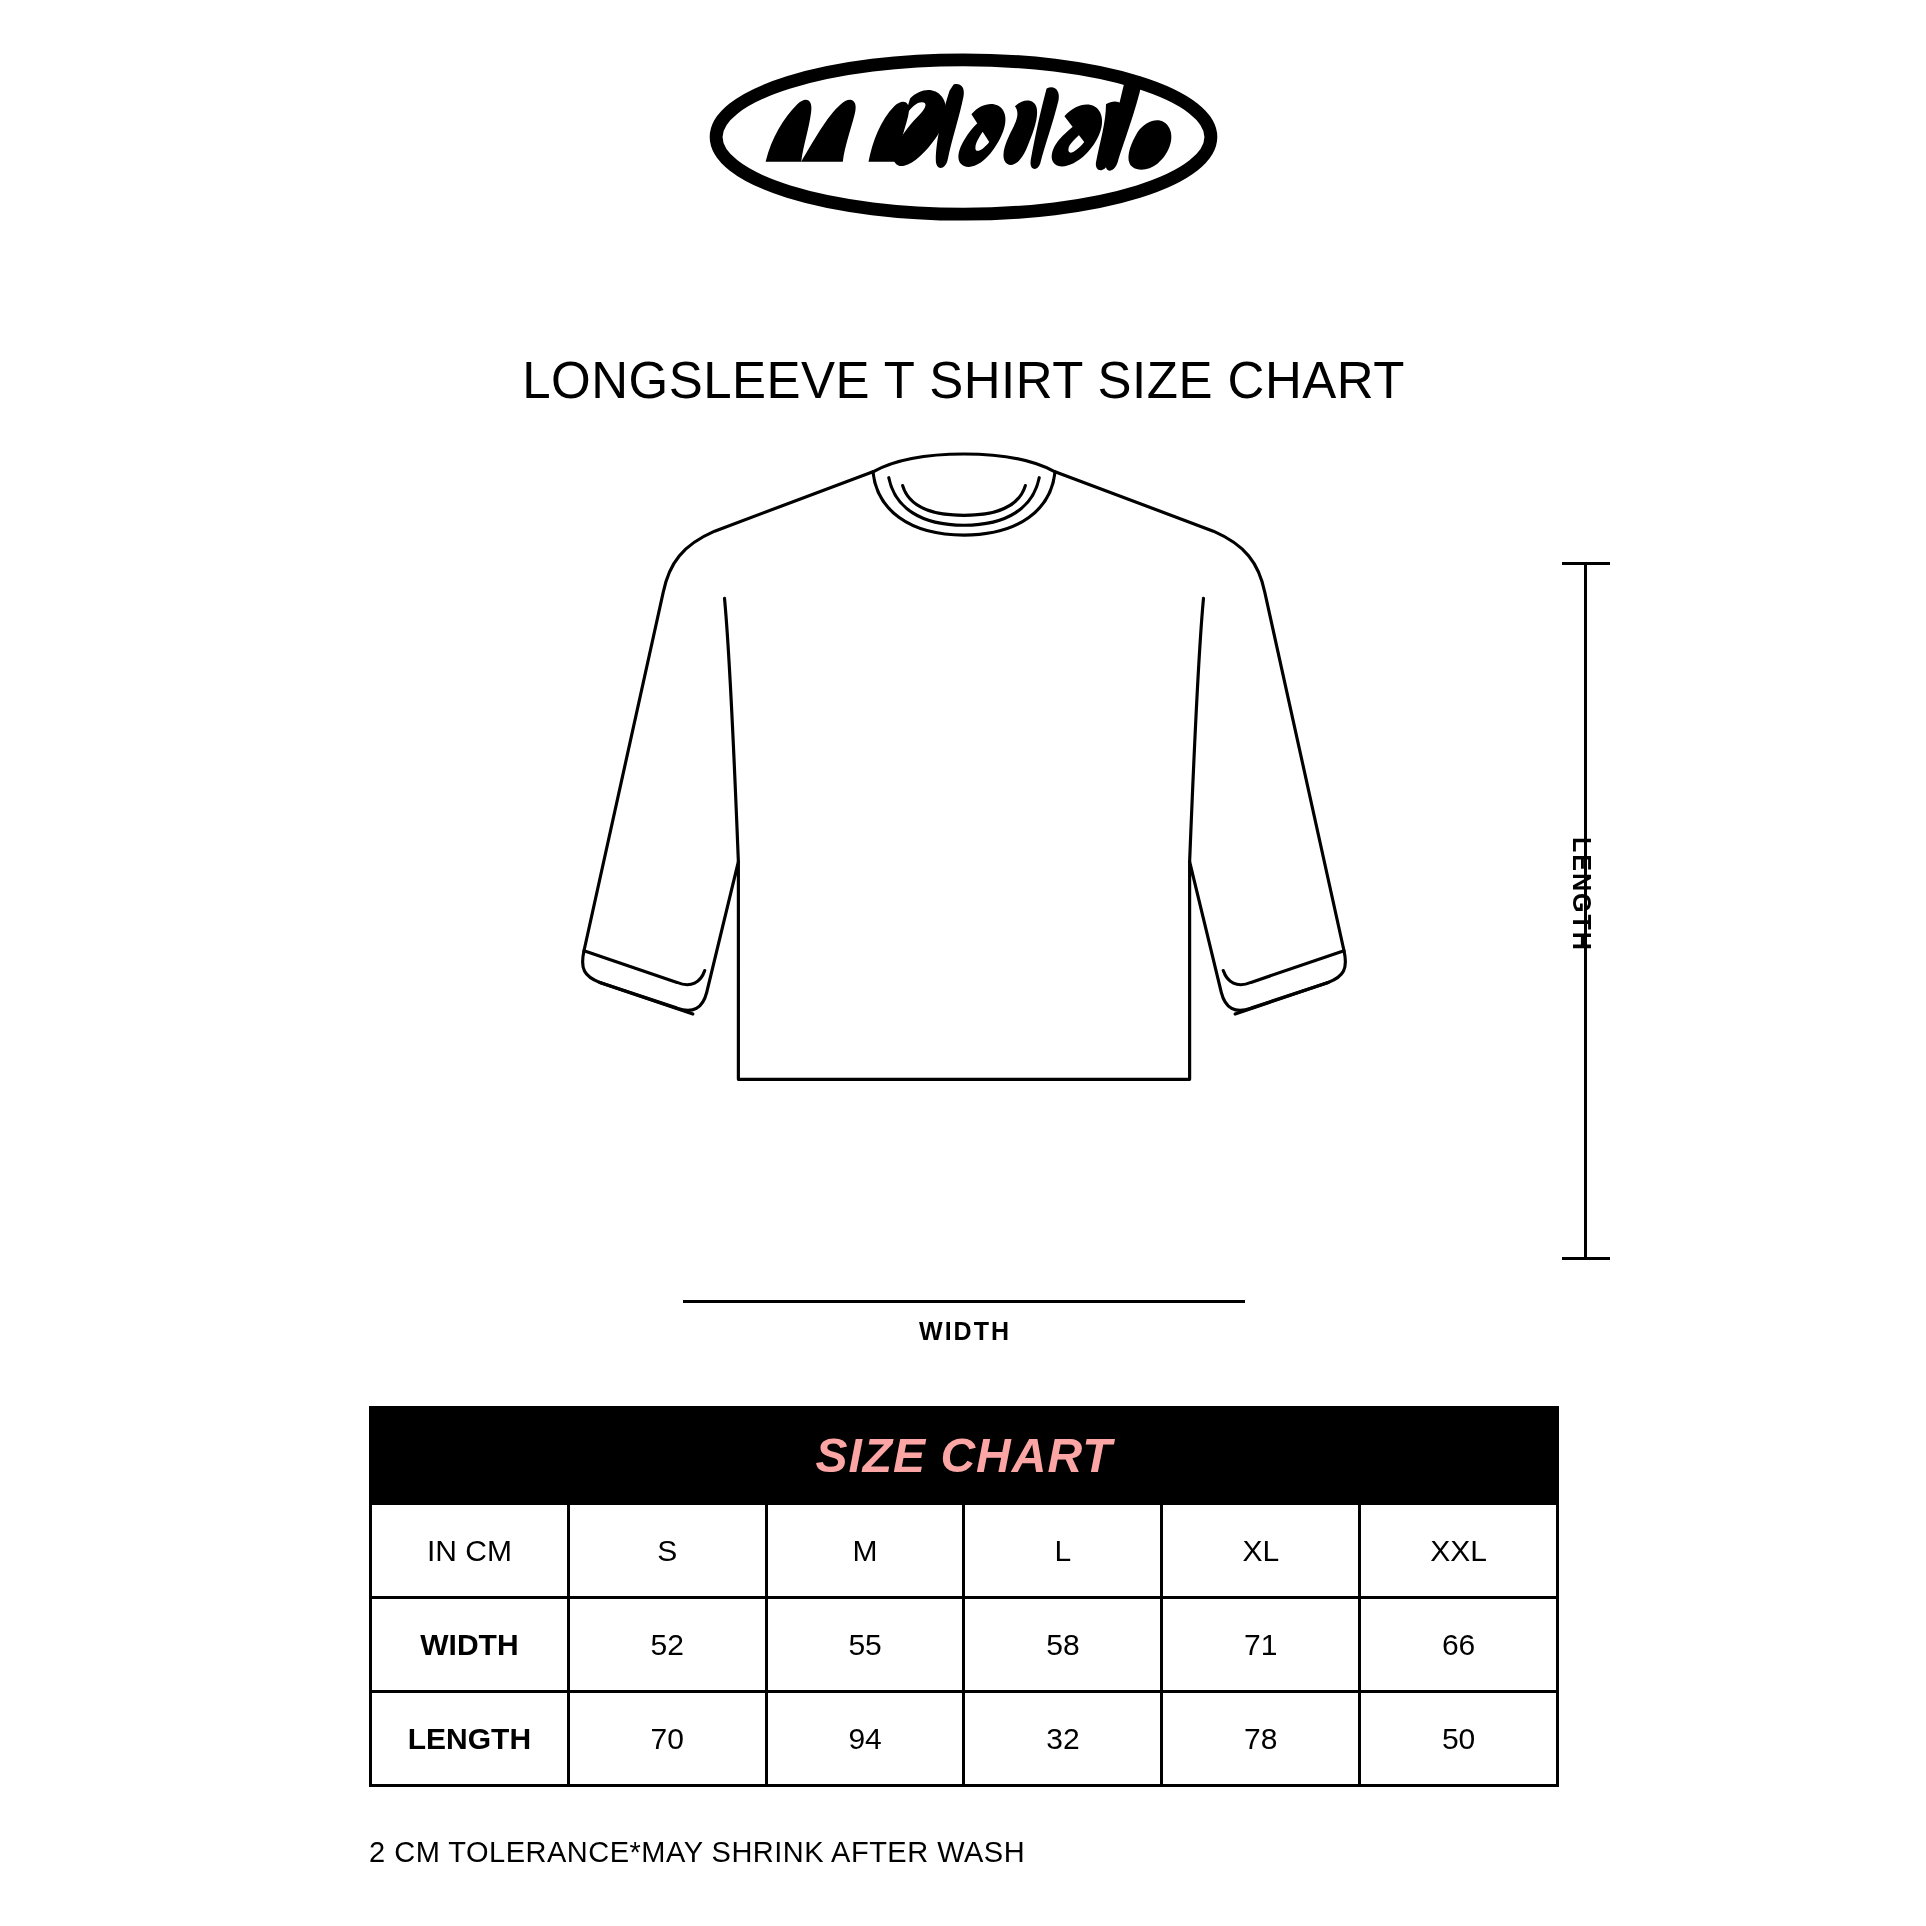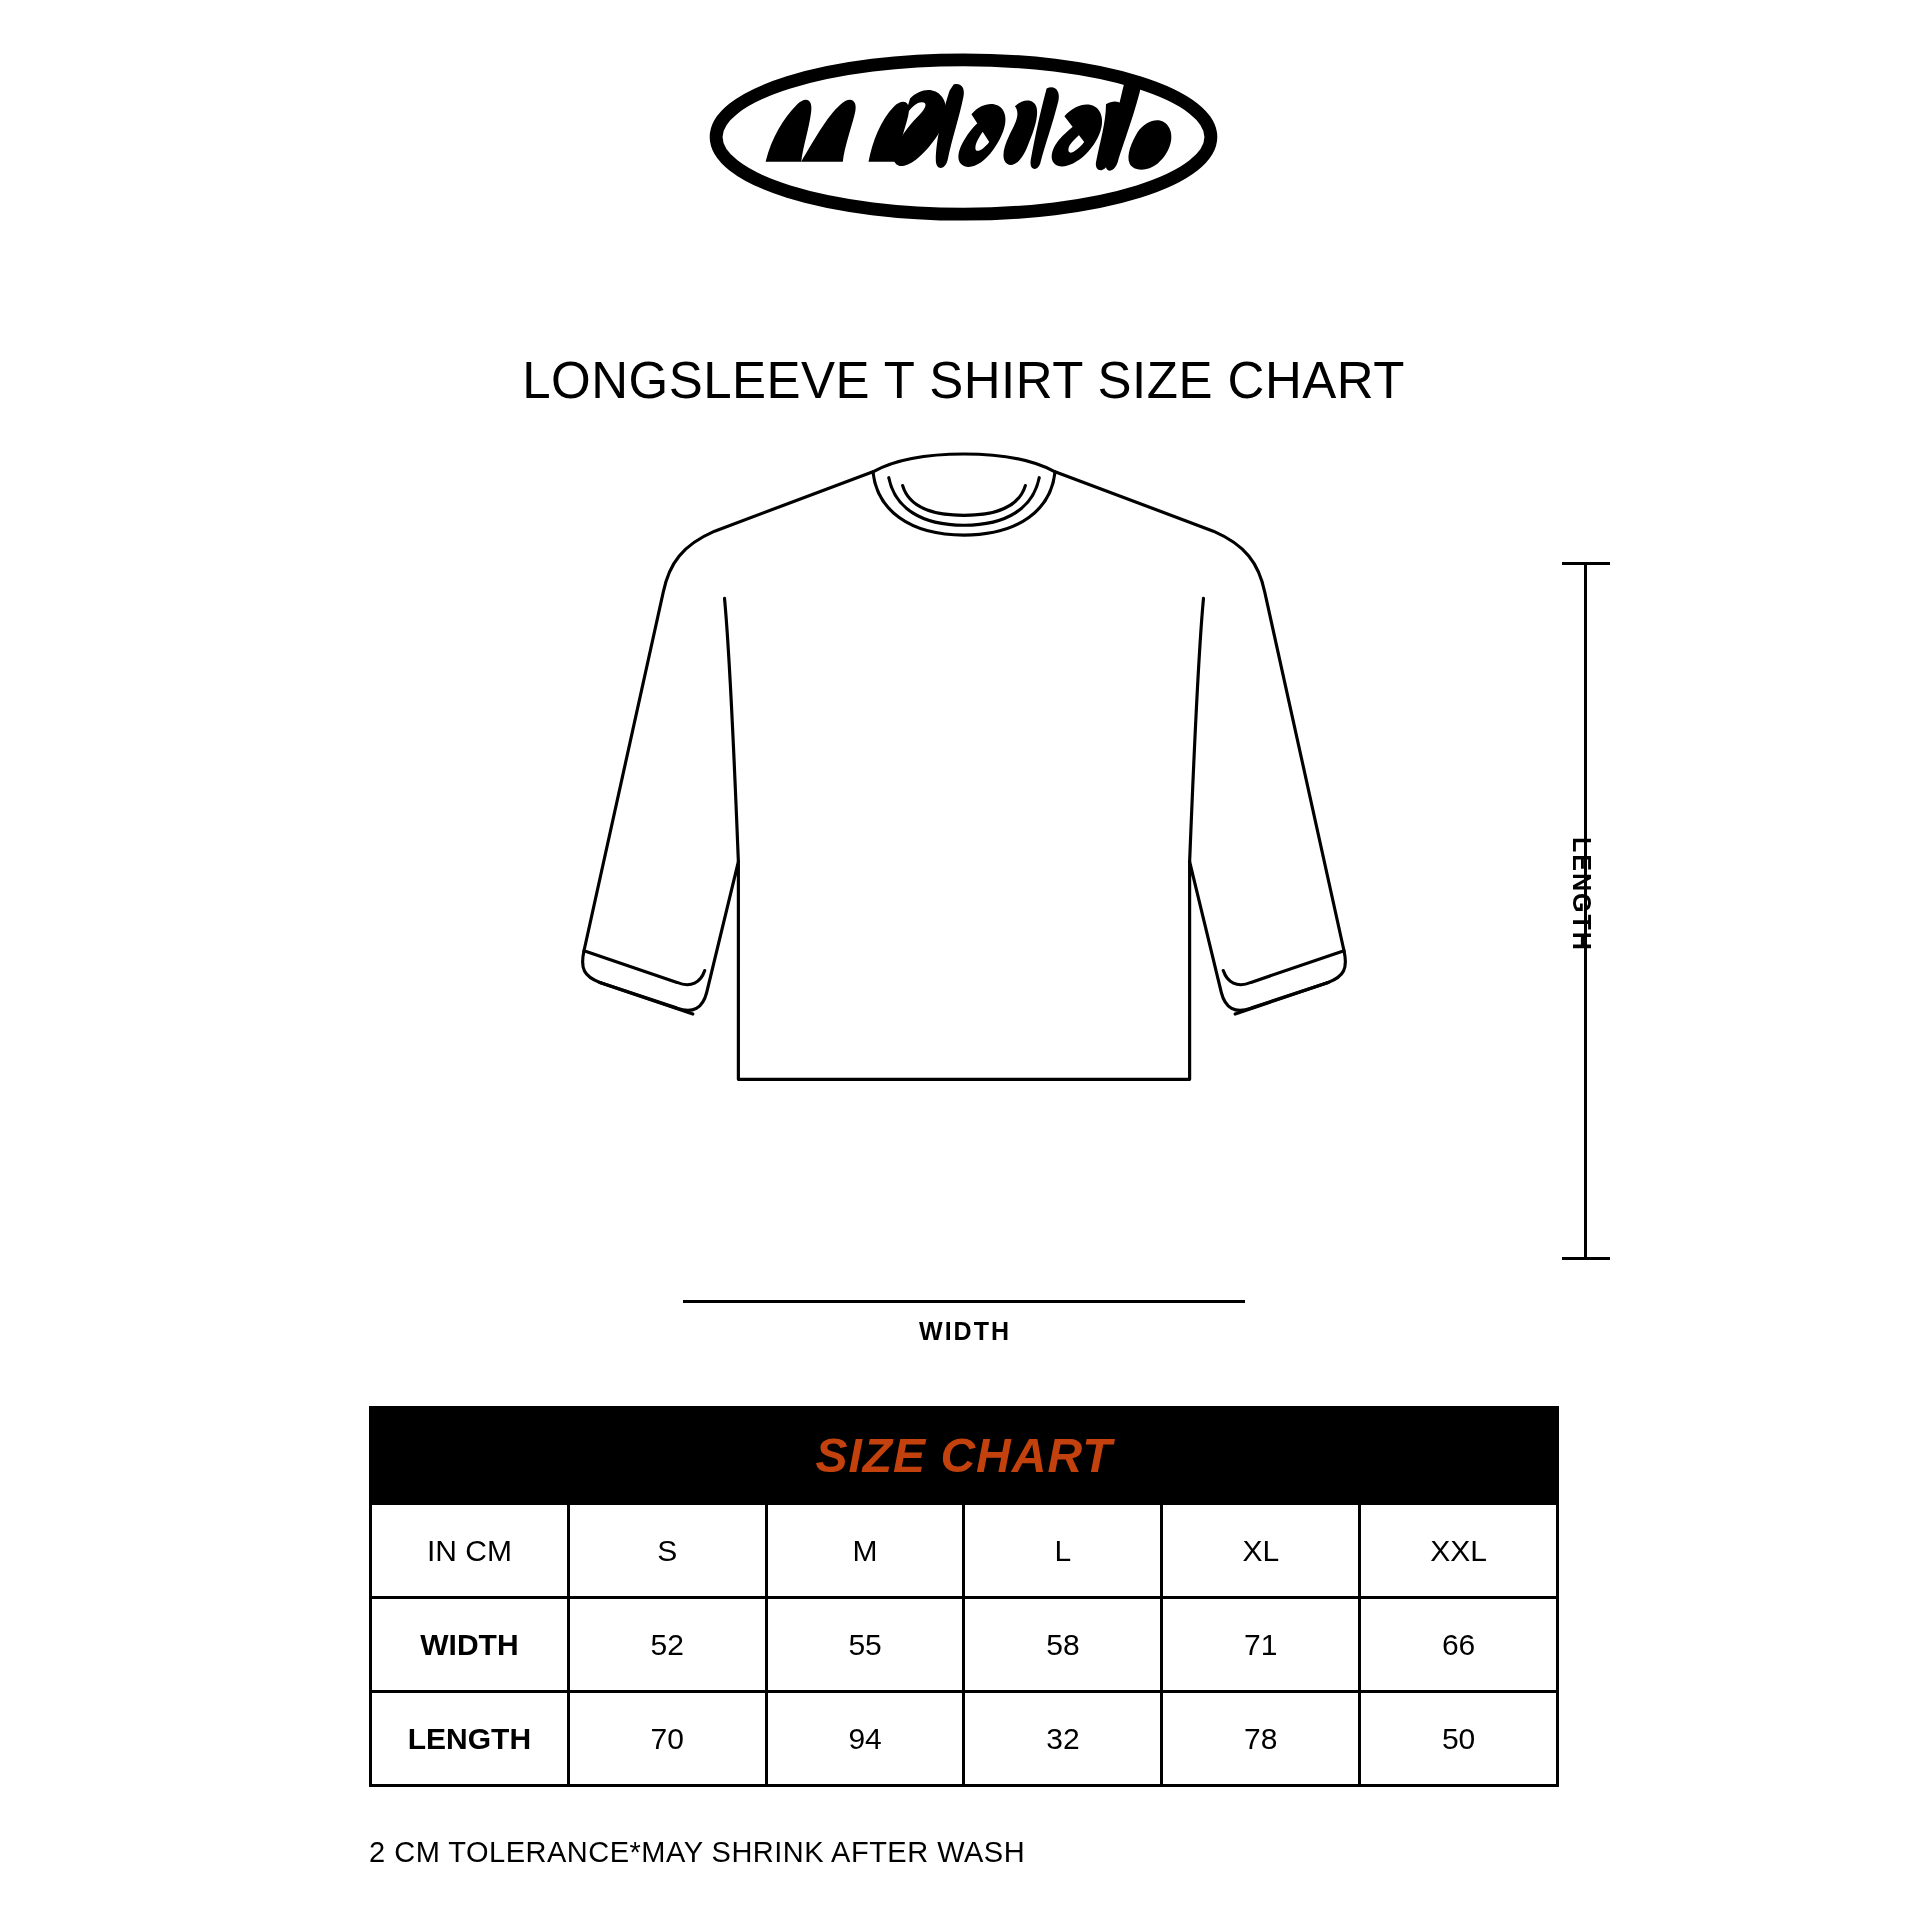--- a/index.html
+++ b/index.html
@@ -127,21 +127,21 @@
     width: 100%;
     table-layout: fixed;
   }
   table.size-chart td, table.size-chart th {
     border: 3px solid #000;
     text-align: center;
     vertical-align: middle;
   }
   .chart-header-cell {
     background: #000;
-    color: #c2410c;
+    color: #fca5a5;
     font-size: 48px;
     font-weight: bold;
     font-style: italic;
     letter-spacing: 1px;
     height: 91px;
     border: 3px solid #000;
   }
   .hdr-row td {
     height: 89px;
     font-size: 30px;

